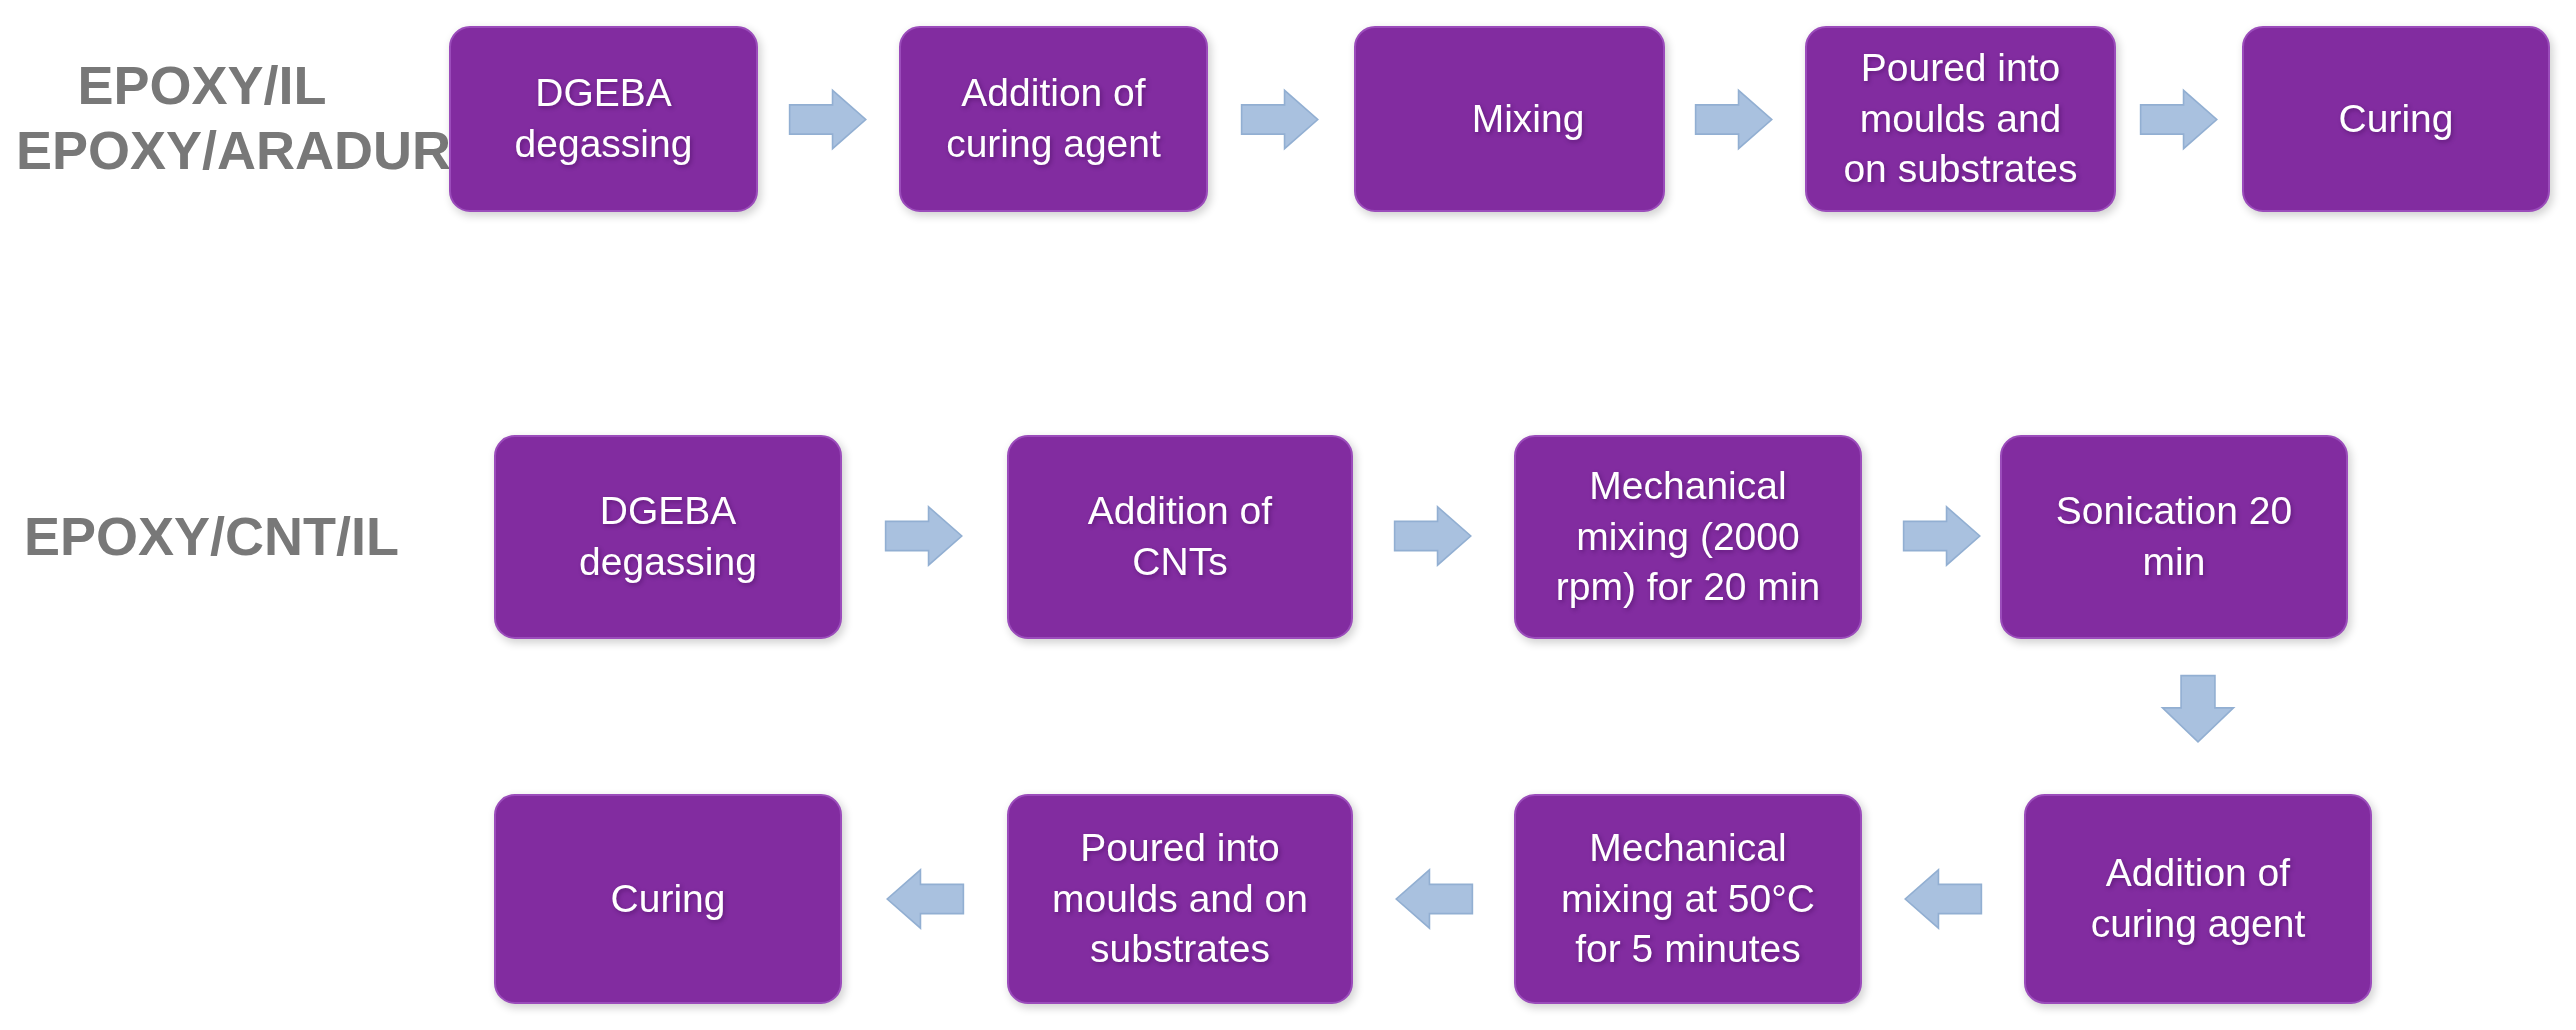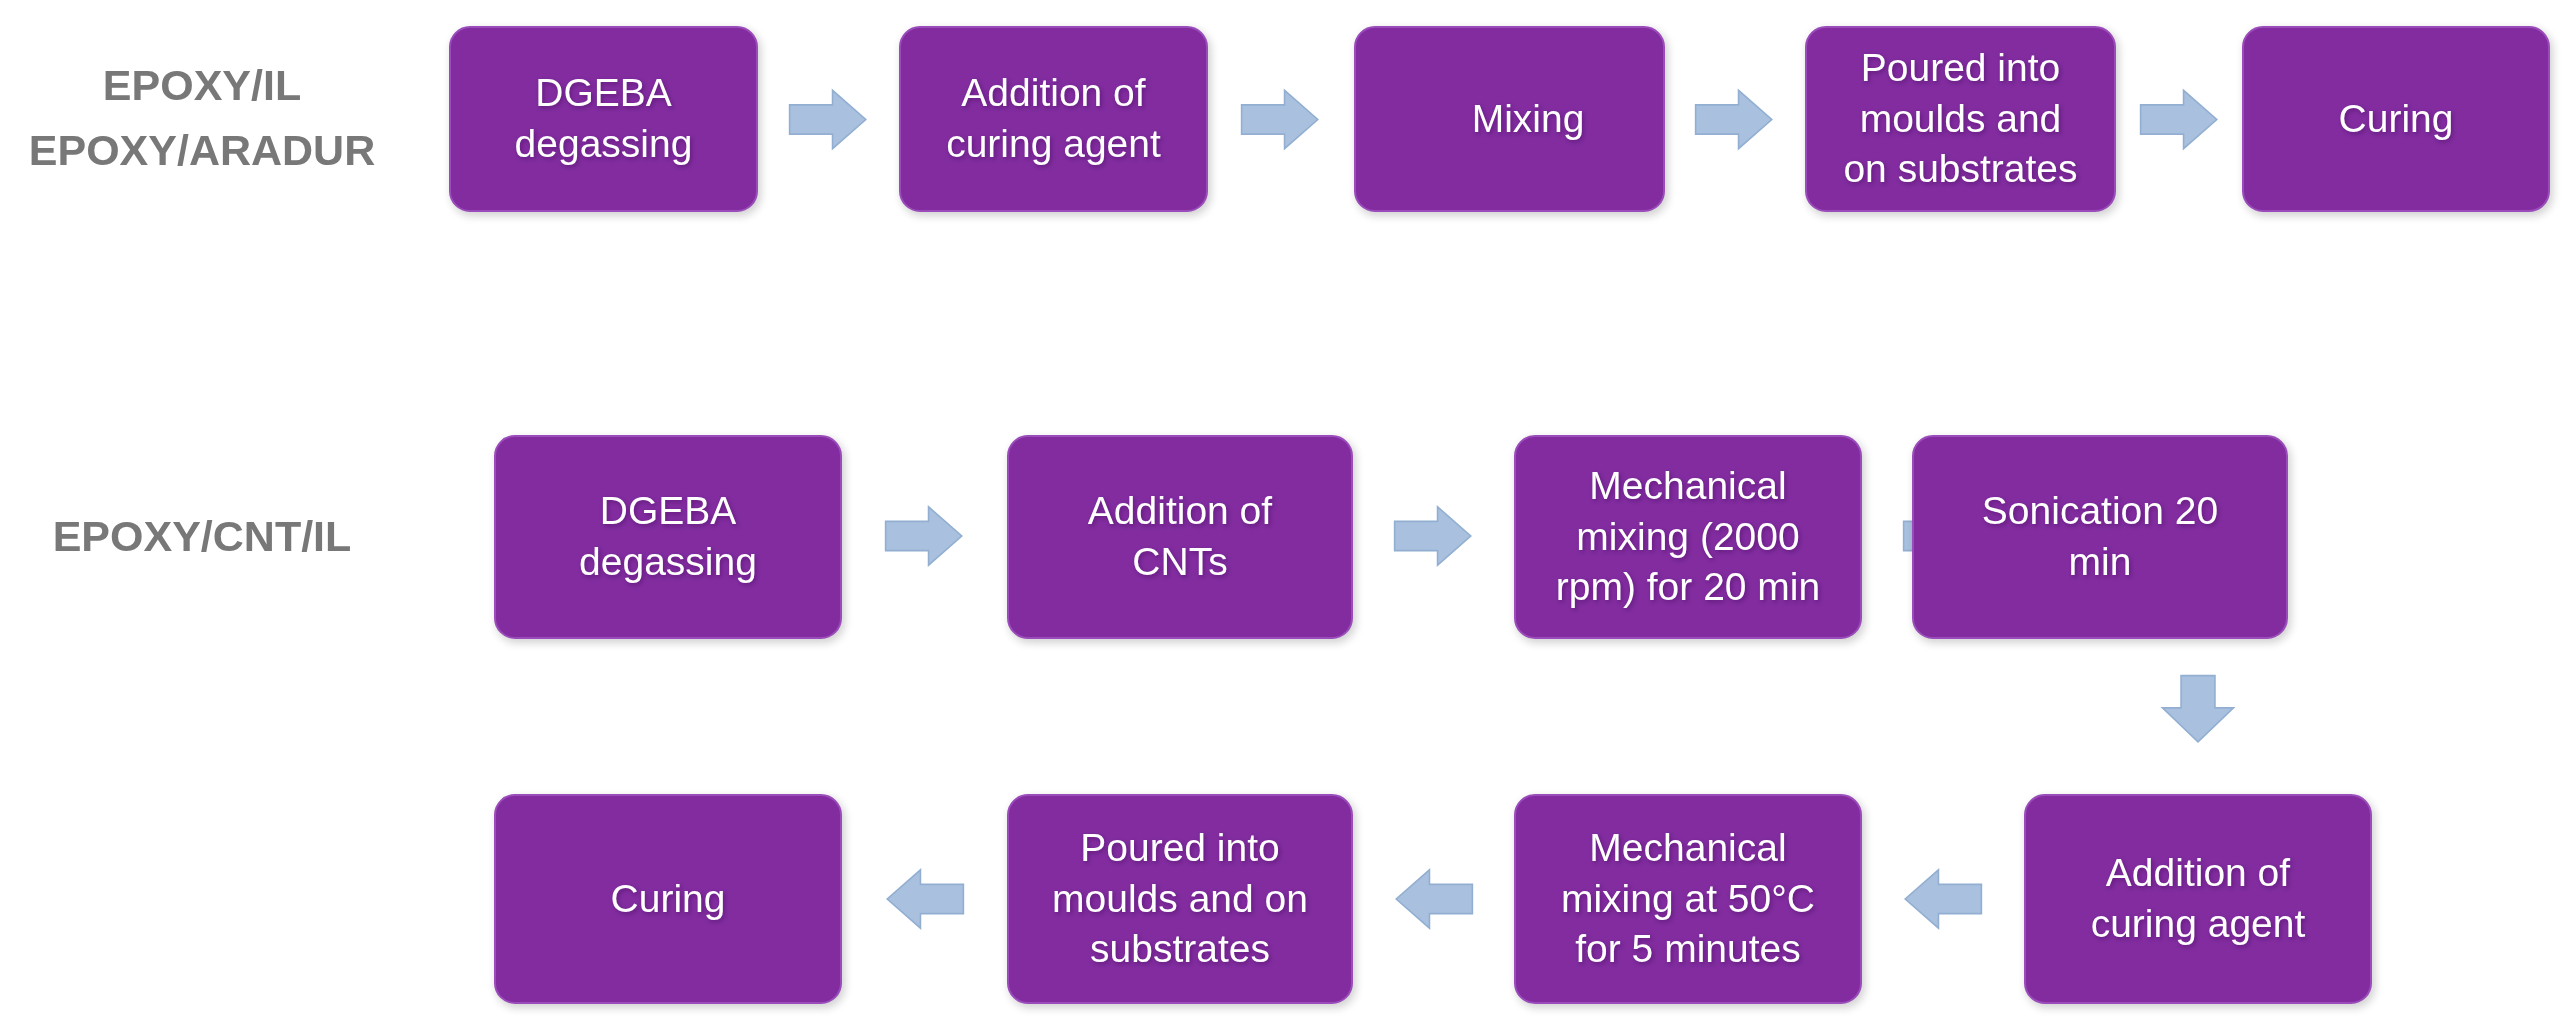--- a/index.html
+++ b/index.html
@@ -8,21 +8,21 @@
     width: 2576px;
     height: 1031px;
     background: #ffffff;
     overflow: hidden;
     font-family: "Liberation Sans", sans-serif;
   }
   .flow-label {
     position: absolute;
     color: #787878;
     font-weight: bold;
-    font-size: 43px;
+    font-size: 54px;
     line-height: 65px;
     text-align: center;
     white-space: pre-line;
   }
   .box {
     position: absolute;
     background: #822CA0;
     border: 2.4px solid #9B4CBB;
     border-radius: 21px;
     box-sizing: border-box;
@@ -74,21 +74,21 @@
   <div class="box r1b" style="left:1805px; width:311px;">Poured into
 moulds and
 on substrates</div>
 
   <svg class="arrow" style="left:2139px; top:87px;" width="81" height="65" viewBox="0 0 100 80">
     <polygon points="2,22 55,22 55,4 96,40 55,76 55,58 2,58" fill="#A9C1DF" stroke="#92AFD2" stroke-width="2"></polygon>
   </svg>
 
   <div class="box r1b" style="left:2242px; width:308px;">Curing</div>
 
-  <div class="flow-label" style="left:16px; top:504px; width:372px;">EPOXY/CNT/IL</div>
+  <div class="flow-label" style="left:24px; top:504px; width:372px;">EPOXY/CNT/IL</div>
 
   <div class="box r2b" style="left:494px; width:348px;">DGEBA
 degassing</div>
 
   <svg class="arrow" style="left:884px; top:502px;" width="81" height="68" viewBox="0 0 100 80">
     <polygon points="2,22 55,22 55,4 96,40 55,76 55,58 2,58" fill="#A9C1DF" stroke="#92AFD2" stroke-width="2"></polygon>
   </svg>
 
   <div class="box r2b" style="left:1007px; width:346px;">Addition of
 CNTs</div>
@@ -98,21 +98,21 @@
   </svg>
 
   <div class="box r2b" style="left:1514px; width:348px;">Mechanical
 mixing (2000
 rpm) for 20 min</div>
 
   <svg class="arrow" style="left:1902px; top:502px;" width="81" height="68" viewBox="0 0 100 80">
     <polygon points="2,22 55,22 55,4 96,40 55,76 55,58 2,58" fill="#A9C1DF" stroke="#92AFD2" stroke-width="2"></polygon>
   </svg>
 
-  <div class="box r2b" style="left:1912px; width:376px;">Sonication 20
+  <div class="box r2b" style="left:2000px; width:348px;">Sonication 20
 min</div>
 
   <svg class="arrow" style="left:2159px; top:674px;" width="78" height="71" viewBox="0 0 96 88">
     <polygon points="27,2 69,2 69,42 92,42 48,84 4,42 27,42" fill="#A9C1DF" stroke="#92AFD2" stroke-width="2"></polygon>
   </svg>
 
   <div class="box r3b" style="left:494px; width:348px;">Curing</div>
 
   <svg class="arrow" style="left:884px; top:865px;" width="81" height="68" viewBox="0 0 100 80">
     <polygon points="98,22 45,22 45,4 4,40 45,76 45,58 98,58" fill="#A9C1DF" stroke="#92AFD2" stroke-width="2"></polygon>

